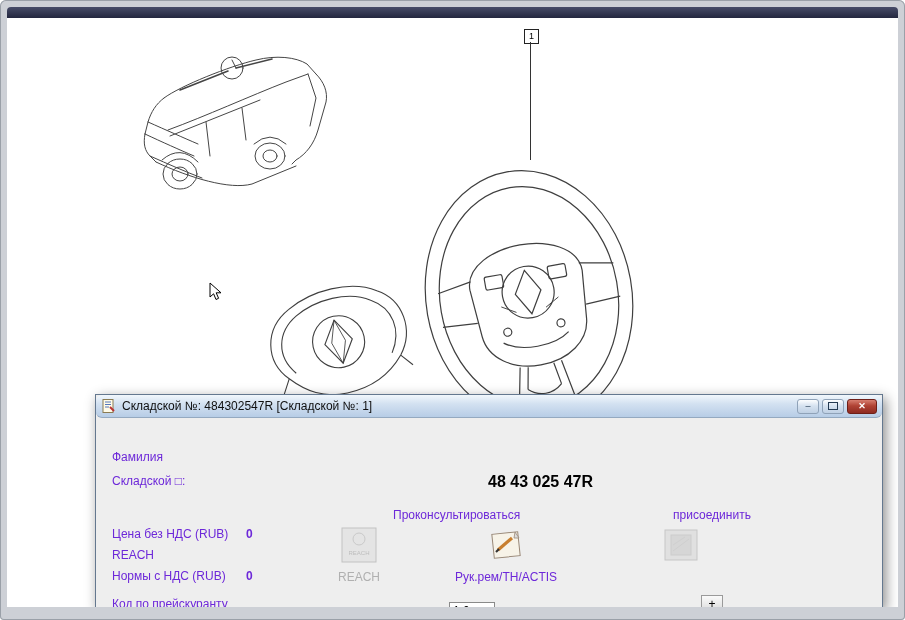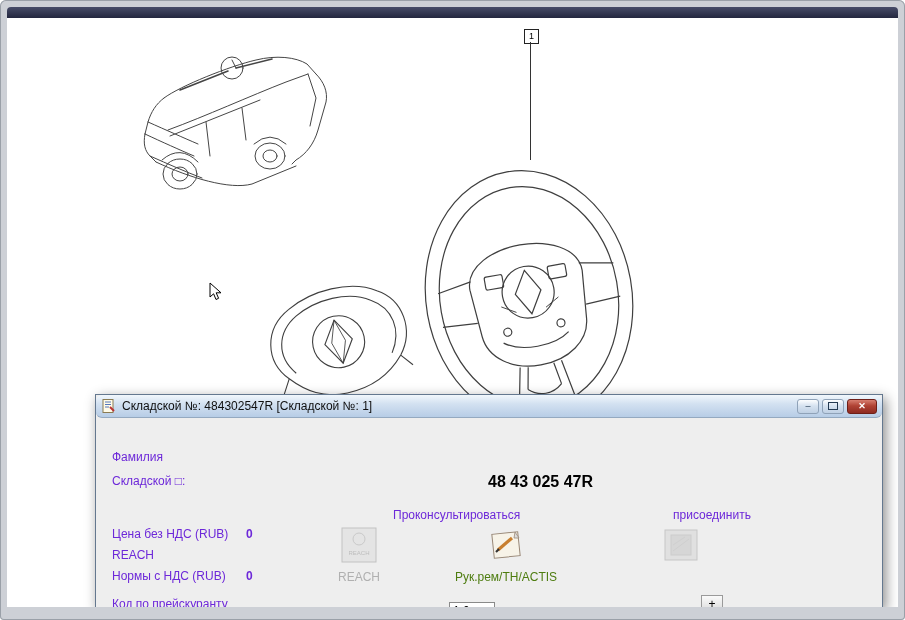--- a/index.html
+++ b/index.html
@@ -29,21 +29,21 @@
                 border-color:#6e1f18;color:#fff;font-weight:bold;}
   .maxglyph{width:8px;height:6px;border:1.5px solid #243a52;display:inline-block;}
 
   .dlg-body{position:relative;height:calc(100% - 22px);}
   .lbl{position:absolute;font-size:12px;color:#6d28d9;white-space:nowrap;}
   .val{font-weight:bold;}
   .big-val{position:absolute;font-size:16px;font-weight:bold;color:#000;white-space:nowrap;}
 
   .action{position:absolute;width:110px;display:flex;flex-direction:column;align-items:center;}
   .icon-box{width:36px;height:36px;display:block;}
-  .action-label{margin-top:7px;font-size:12px;color:#4d7c0f;white-space:nowrap;}
+  .action-label{margin-top:7px;font-size:12px;color:#6d28d9;white-space:nowrap;}
   .action-label.dim{color:#b0b0b0;}
 
   .qty-input{position:absolute;left:353px;top:184px;width:46px;height:17px;box-sizing:border-box;
              border:1px solid #8a8a8a;background:#fff;font-size:12px;padding:0 3px;
              font-family:"Liberation Sans",sans-serif;z-index:2;}
   .plus-btn{position:absolute;left:605px;top:177px;width:22px;height:17px;box-sizing:border-box;
             border:1px solid #9a9a9a;background:linear-gradient(#fafafa,#dcdcdc);font-size:12px;
             line-height:14px;text-align:center;color:#000;z-index:2;}
 </style>
 </head>

